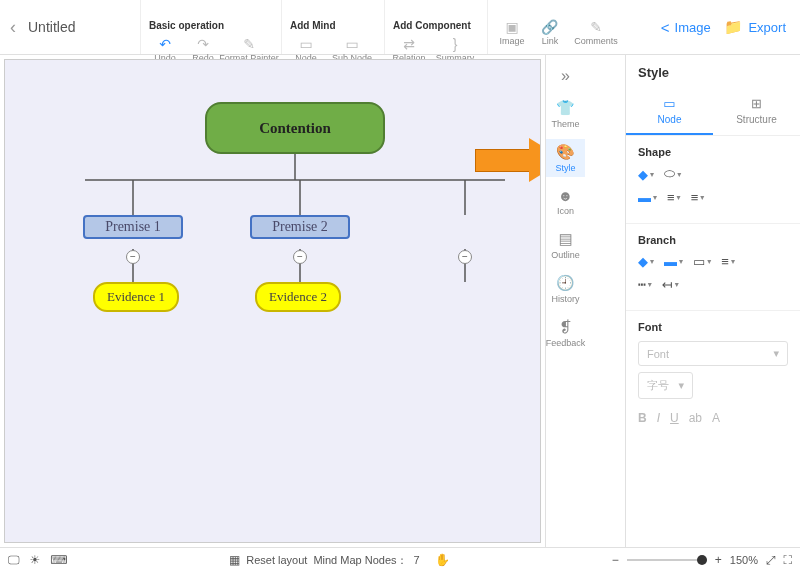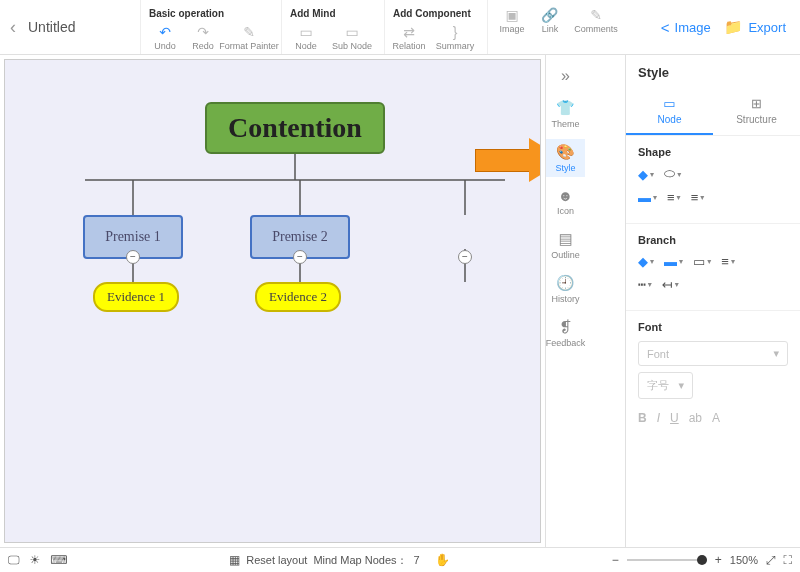--- a/index.html
+++ b/index.html
@@ -2,36 +2,36 @@
 <html><head>
 <meta charset="utf-8">
 <style>
 *{box-sizing:border-box;margin:0;padding:0;font-family:Arial,sans-serif}
 body{width:800px;height:572px;overflow:hidden;background:#fff;position:relative}
 .topbar{height:55px;border-bottom:1px solid #e0e0e0;display:flex;align-items:stretch}
 .title-area{display:flex;align-items:center;width:140px;padding-left:10px;gap:12px}
 .back-chev{font-size:18px;color:#999}
 .doc-title{font-size:14px;color:#555}
 .tool-groups{display:flex;flex:1}
-.tgroup{border-left:1px solid #eee;padding:4px 6px;display:flex;flex-direction:column}
+.tgroup{border-left:1px solid #eee;padding:16px 6px;display:flex;flex-direction:column}
 .tgroup-title{font-size:10px;color:#333;font-weight:bold;padding:4px 2px 2px}
 .tgroup-items{display:flex;gap:2px}
 .titem{display:flex;flex-direction:column;align-items:center;justify-content:center;width:36px;cursor:pointer;padding:2px 0}
 .titem .ticon{height:18px;display:flex;align-items:center;justify-content:center;font-size:14px;color:#bbb}
 .titem .tlabel{font-size:9px;color:#888;white-space:nowrap}
 .titem.blue .ticon{color:#2b8cff}
 .titem.wide{width:52px}
 .right-actions{display:flex;align-items:center;gap:14px;padding-right:14px}
 .ract{display:flex;align-items:center;gap:5px;font-size:13px;color:#2b8cff;font-weight:500;cursor:pointer}
 .ract .ricon{font-size:15px}
 .workspace{position:absolute;top:55px;left:0;right:215px;bottom:25px;display:flex}
 .canvas{flex:1;background:#eeeef9;border:1px solid #ccc;margin:4px;position:relative;overflow:hidden}
 .node{position:absolute;display:flex;align-items:center;justify-content:center;font-family:'Comic Sans MS',cursive;border:2px solid}
-.n-root{left:200px;top:42px;width:180px;height:52px;background:#70ad47;border-color:#507e32;color:#222;font-size:28px;font-weight:bold;border-radius:6px}
-.n-child{width:100px;height:44px;background:#b4c7e7;border-color:#4472c4;color:#4a4a6a;font-size:14px;border-radius:4px}
+.n-root{left:200px;top:42px;width:180px;height:52px;background:#70ad47;border-color:#507e32;color:#222;font-size:15px;font-weight:bold;border-radius:16px}
+.n-child{width:100px;height:24px;background:#b4c7e7;border-color:#4472c4;color:#4a4a6a;font-size:14px;border-radius:4px}
 .n-p1{left:78px;top:155px}
 .n-p2{left:245px;top:155px}
 .n-pr{left:410px;top:155px;background:#e06666;border-color:#a94442;color:#5a2020}
 .n-ev{height:30px;background:#ffff00;border:2px solid #c9b600;border-radius:14px;font-size:13px;color:#444;padding:0 12px}
 .n-e1{left:88px;top:222px}
 .n-e2{left:250px;top:222px}
 .n-ca{left:390px;top:222px;background:#f9a03f;border-color:#d17a1a;width:140px}
 .collapse-btn{position:absolute;width:14px;height:14px;border:1px solid #888;border-radius:50%;background:#fff;display:flex;align-items:center;justify-content:center;font-size:10px;color:#555;line-height:1}
 svg.lines{position:absolute;top:0;left:0;width:100%;height:100%;pointer-events:none}
 .arrow{position:absolute;left:470px;top:78px;width:95px;height:45px}

